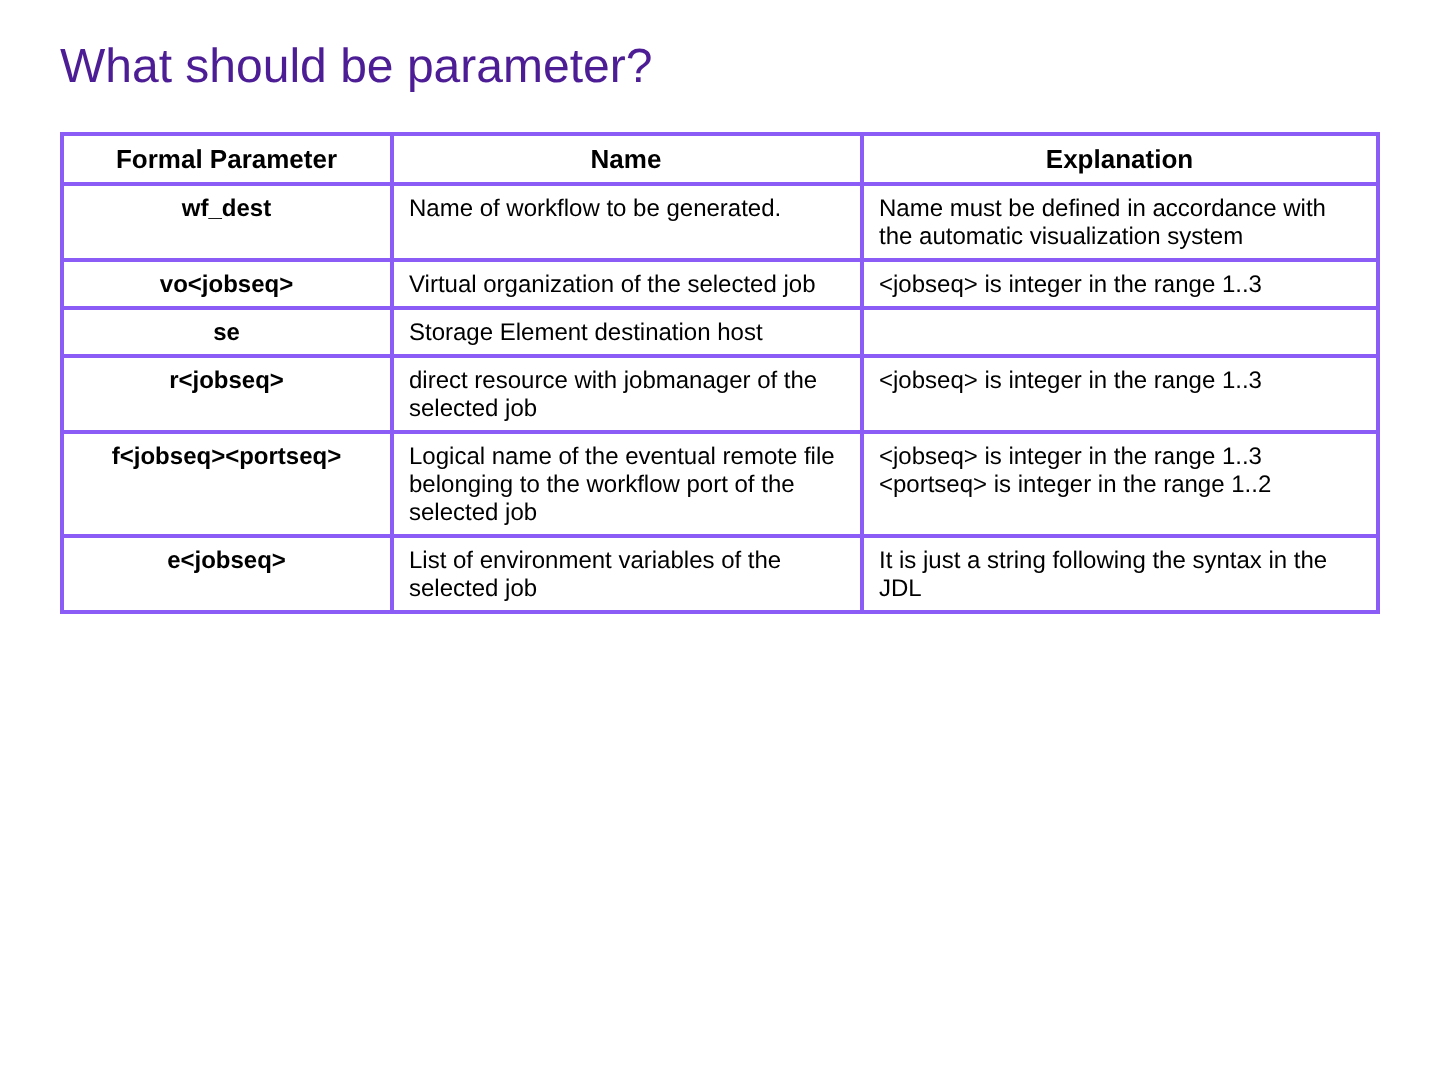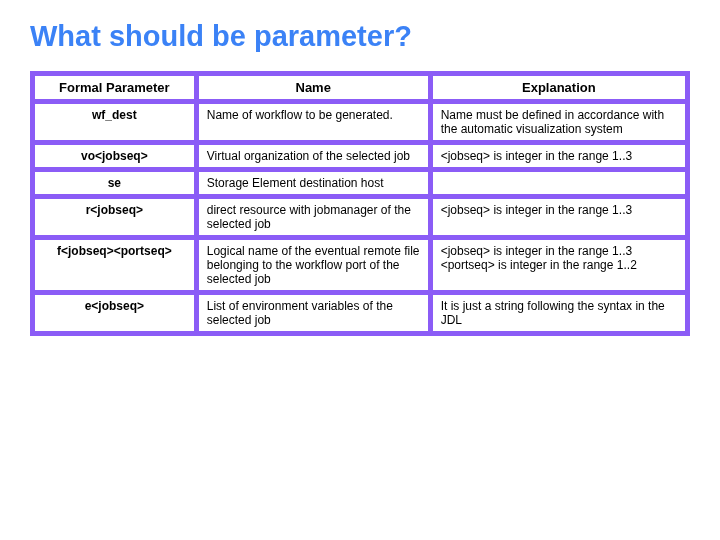--- a/index.html
+++ b/index.html
@@ -16,36 +16,36 @@
       overflow: hidden;
     }
 
     .page-container {
       width: 720px;
       height: 540px;
       padding: 20px 30px;
     }
 
     .page-title {
-      font-size: 29px;
-      font-weight: bold;
+      font-size: 24px;
+      font-weight: normal;
       margin-bottom: 18px;
-      color: #3b82f6;
+      color: #4c1d95;
     }
 
     .params-table {
       width: 100%;
       border-collapse: collapse;
       font-size: 12px;
       color: #000000;
     }
 
     .params-table th,
     .params-table td {
-      border: 5px solid #8b5cf6;
+      border: 2px solid #8b5cf6;
       padding: 4px 8px;
       vertical-align: top;
       text-align: left;
     }
 
     .params-table thead th {
       background: #ffffff;
       font-weight: bold;
       text-align: center;
       font-size: 13px;

